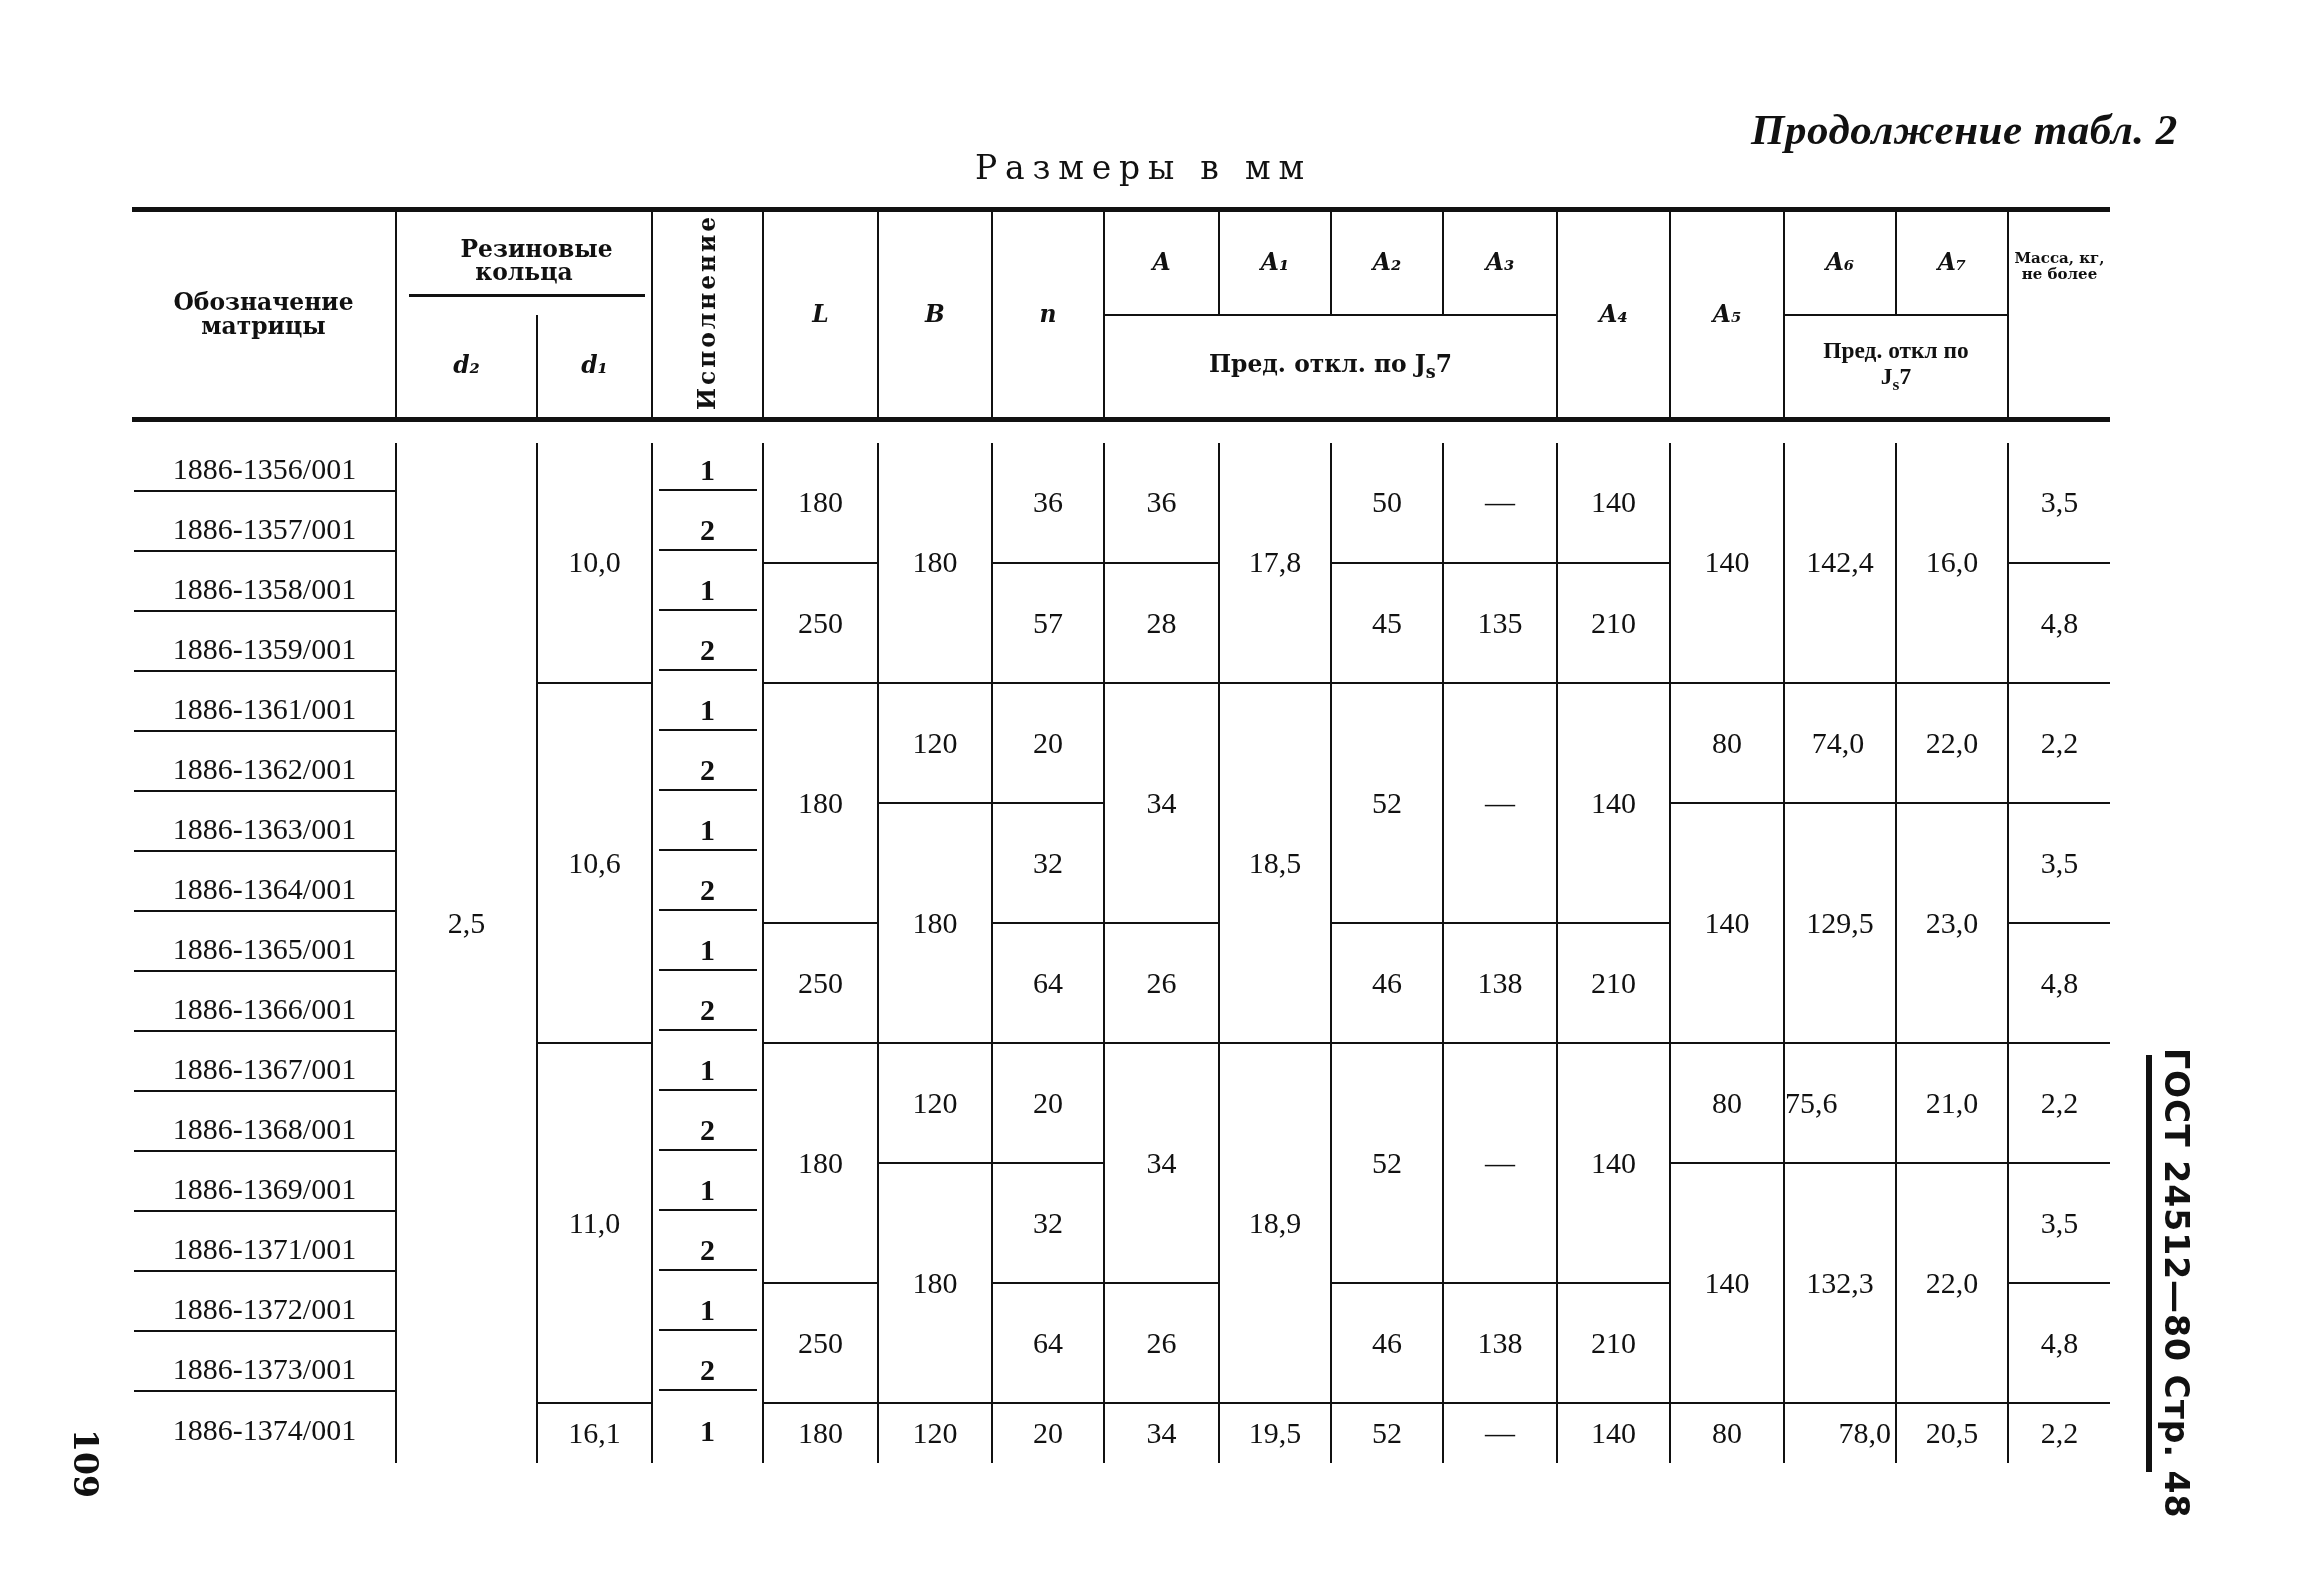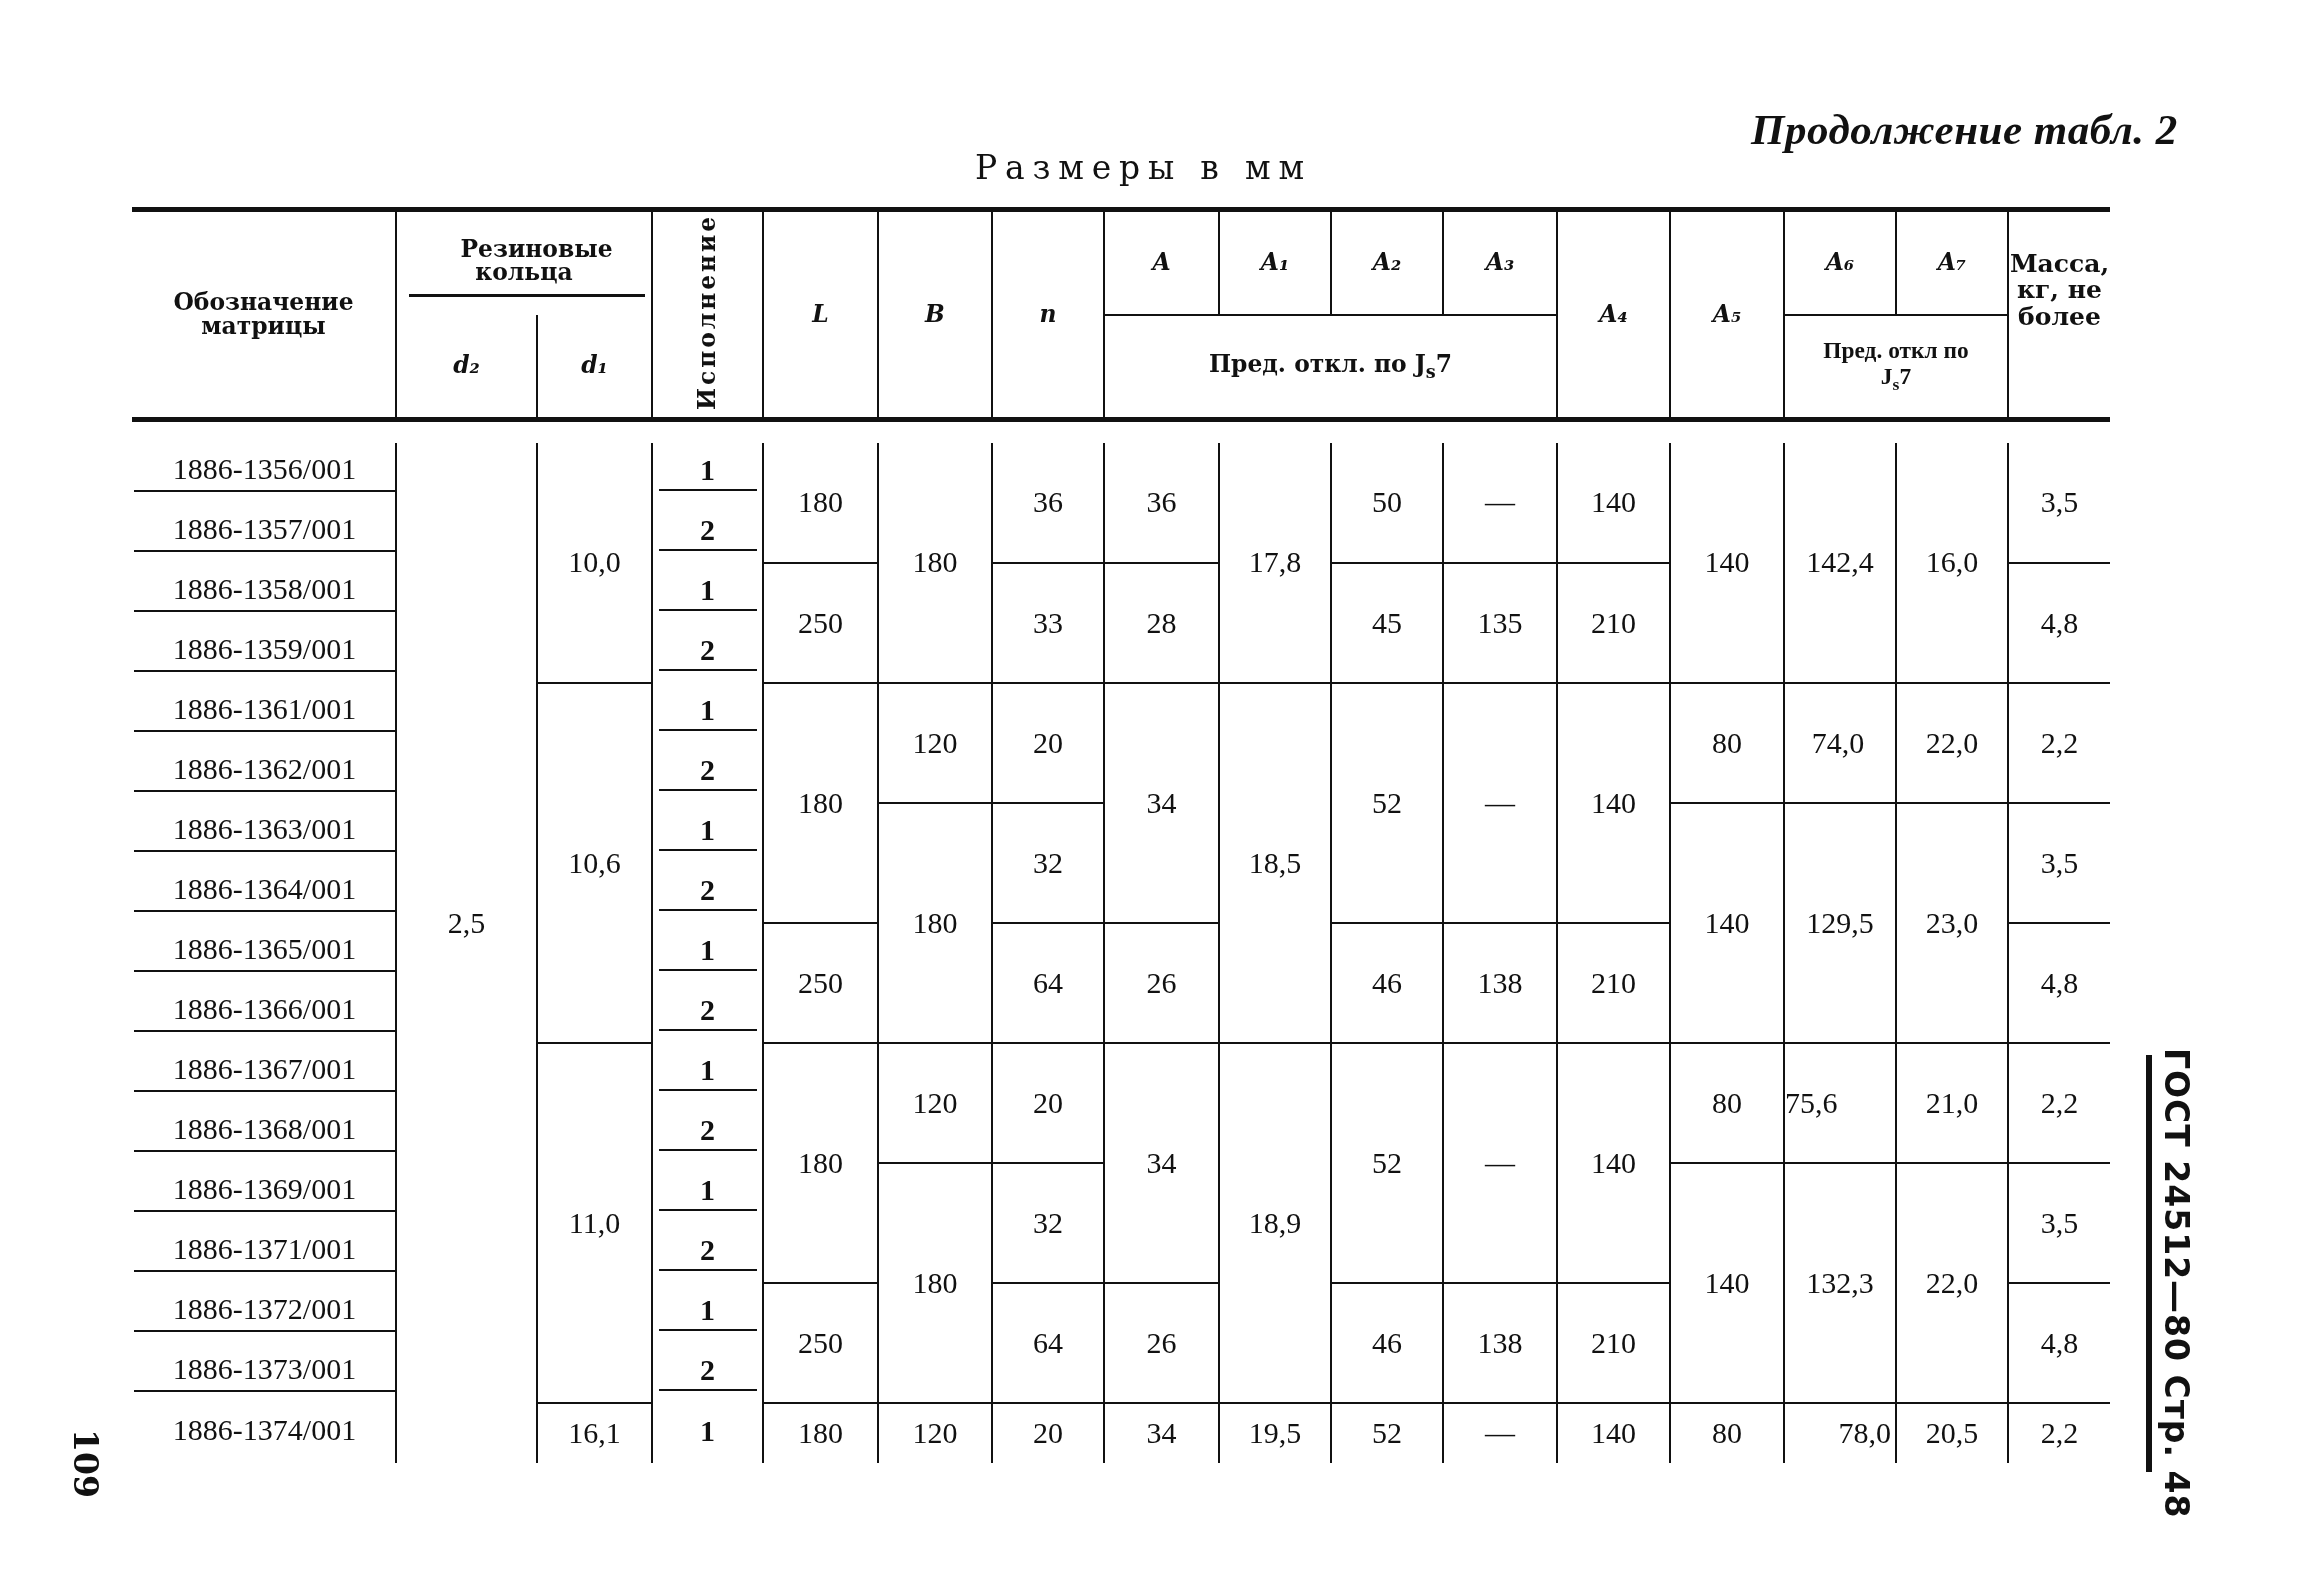--- a/index.html
+++ b/index.html
@@ -71,21 +71,21 @@
       <th rowspan="2" class="bt hbot vl hdr-sym">B</th>
       <th rowspan="2" class="bt hbot vl hdr-sym">n</th>
       <th class="bt vl hdr-sym">A</th>
       <th class="bt vl hdr-sym">A₁</th>
       <th class="bt vl hdr-sym">A₂</th>
       <th class="bt vl hdr-sym">A₃</th>
       <th rowspan="2" class="bt hbot vl hdr-sym">A₄</th>
       <th rowspan="2" class="bt hbot vl hdr-sym">A₅</th>
       <th class="bt vl hdr-sym">A₆</th>
       <th class="bt vl hdr-sym">A₇</th>
-      <th rowspan="2" class="bt hbot vl" style="vertical-align:top;padding-top:39px;font-size:25px;line-height:1.05;">Масса, кг, не более</th>
+      <th rowspan="2" class="bt hbot vl" style="vertical-align:top;padding-top:39px;font-size:15px;line-height:1.05;">Масса, кг, не более</th>
     </tr>
     <tr style="height:105px">
       <th class="hbot vl hdr-sym">d₂</th>
       <th class="hbot vl hdr-sym">d₁</th>
       <th colspan="4" class="hbot vl" style="border-top:2.9px solid #111;">
         <span>Пред. откл. по J</span><span class="sub">s</span><span>7</span>
       </th>
       <th colspan="2" class="hbot vl" style="border-top:2.9px solid #111;line-height:1.1;">
         <div style="width:146px;margin:1px auto;font-family:Liberation Serif, serif;"><span>Пред. откл по J</span><span class="sub">s</span><span>7</span></div>
       </th>
@@ -115,21 +115,21 @@
       <td rowspan="2" class="vl bb">3,5</td>
     </tr>
     <tr style="height:60px">
       <td class="desig"><span>1886-1357/001</span></td>
       <td class="vl ispol"><span>2</span></td>
     </tr>
     <tr style="height:60px">
       <td class="desig"><span>1886-1358/001</span></td>
       <td class="vl ispol"><span>1</span></td>
       <td rowspan="2" class="vl bb">250</td>
-      <td rowspan="2" class="vl bb">33</td>
+      <td rowspan="2" class="vl bb">57</td>
       <td rowspan="2" class="vl bb">28</td>
       <td rowspan="2" class="vl bb">45</td>
       <td rowspan="2" class="vl bb">135</td>
       <td rowspan="2" class="vl bb">210</td>
       <td rowspan="2" class="vl bb">4,8</td>
     </tr>
     <tr style="height:60px">
       <td class="desig"><span>1886-1359/001</span></td>
       <td class="vl ispol"><span>2</span></td>
     </tr>

